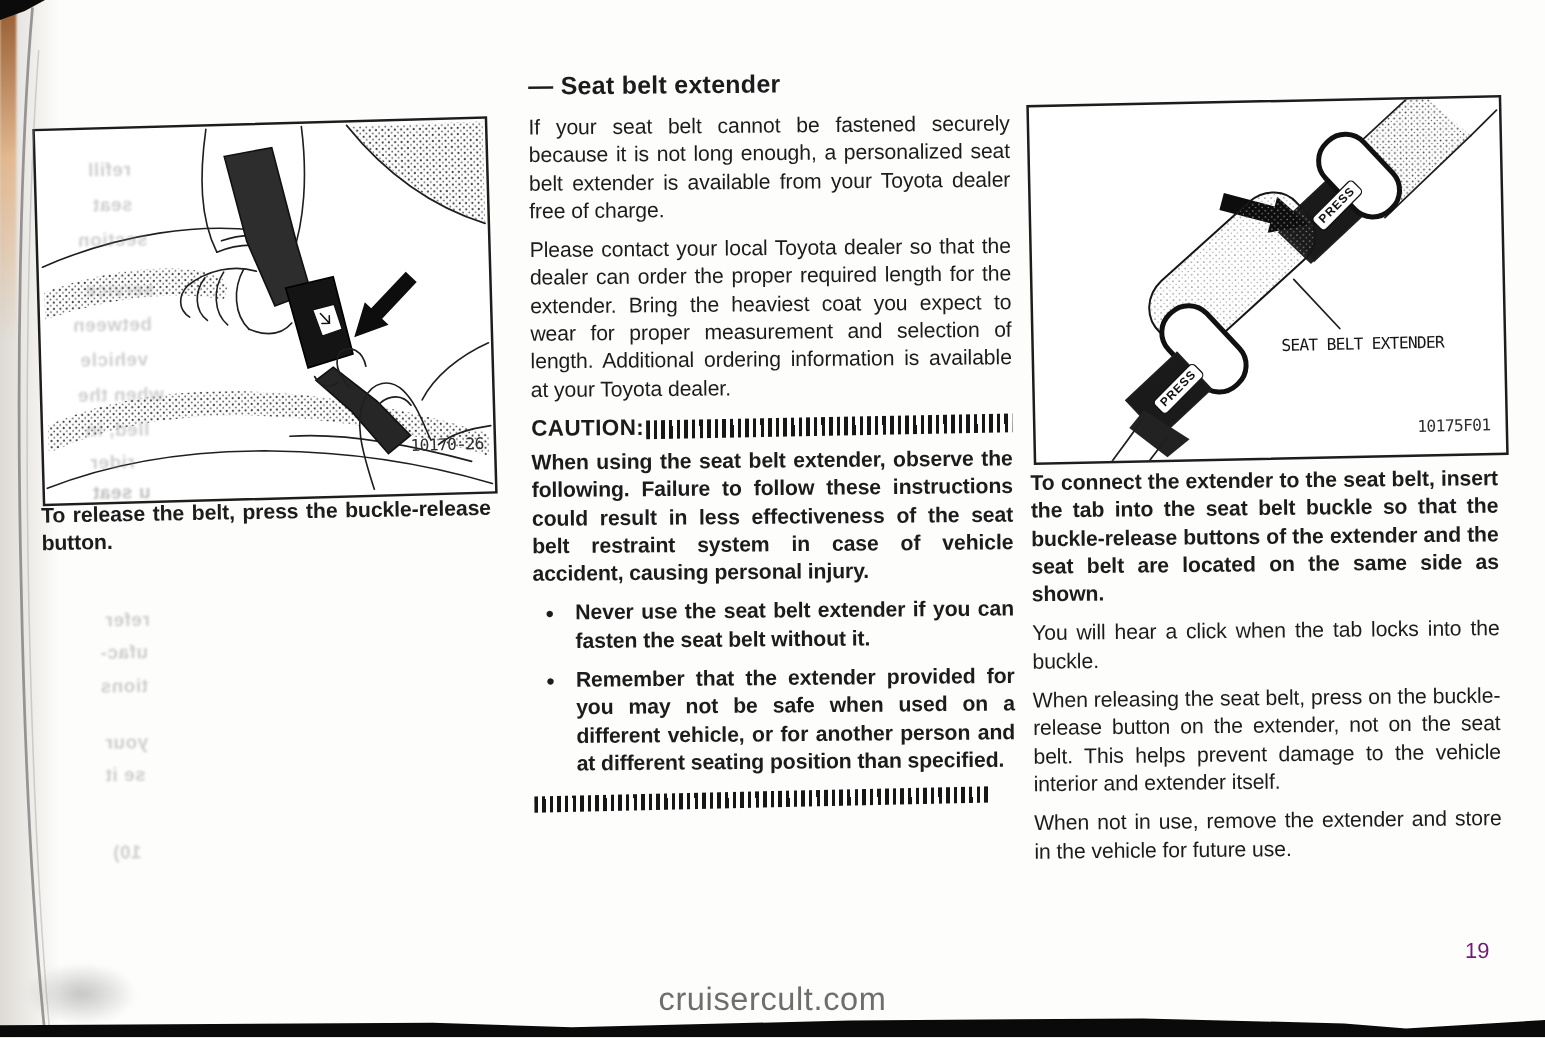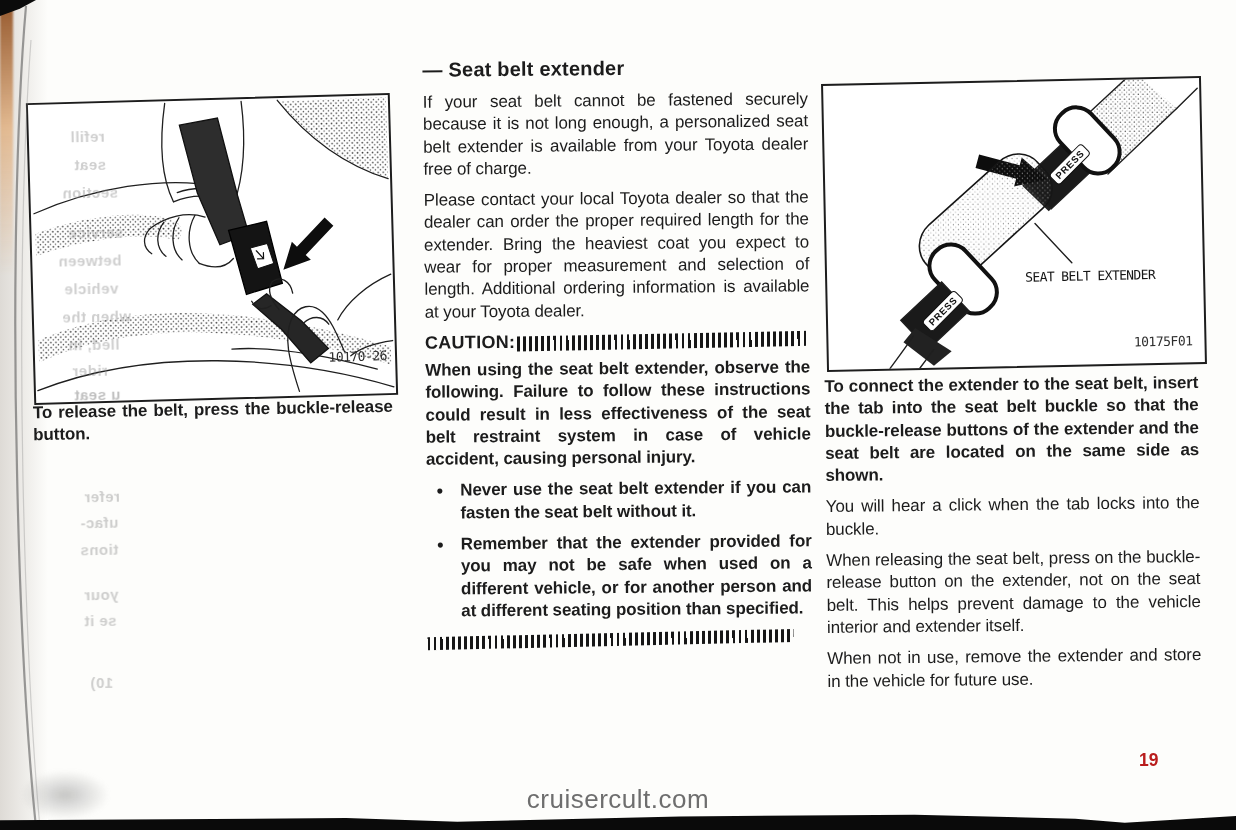--- a/index.html
+++ b/index.html
@@ -53,21 +53,21 @@
   .para { margin:0 0 9px 0; }
   .caution-row { display:flex; align-items:center; margin:4px 0 6px 0; }
   .caution-label { font-size:18px; font-weight:bold; letter-spacing:.3px; white-space:nowrap;text-align:center; }
   .hatch { background-image:repeating-linear-gradient(90deg, #161616 0 2.8px, transparent 2.8px 6.1px); }
   .caution-row .hatch { flex:1; height:15px; margin-left:2px; transform:skewY(-.6deg); }
   .hatch-end { width:366px; height:13px; margin-top:12px; transform:skewY(-.8deg); }
   .bullet { display:flex; margin:0 0 9px 0; padding-left:10px; }
   .bullet .dot { width:24px; flex:none; font-size:12px; padding-top:4px; }
   .bullet .txt { flex:1; }
   
-  #page-num { position:absolute; left:1139px; top:750px; font-size:17.5px; color:#b91c1c; z-index:2;font-weight:bold; }
+  #page-num { position:absolute; left:1172px; top:750px; font-size:17.5px; color:#701a75; z-index:2; }
   #watermark { position:absolute; left:0; width:100%; top:784px; text-align:center;
     font-size:26px; color:#6e6e6e; letter-spacing:.5px; z-index:2; }
 </style>
 </head>
 <body>
 
 <div id="page">
 
   <div class="left-shade"></div>
   <div class="corner-wedge"></div>

